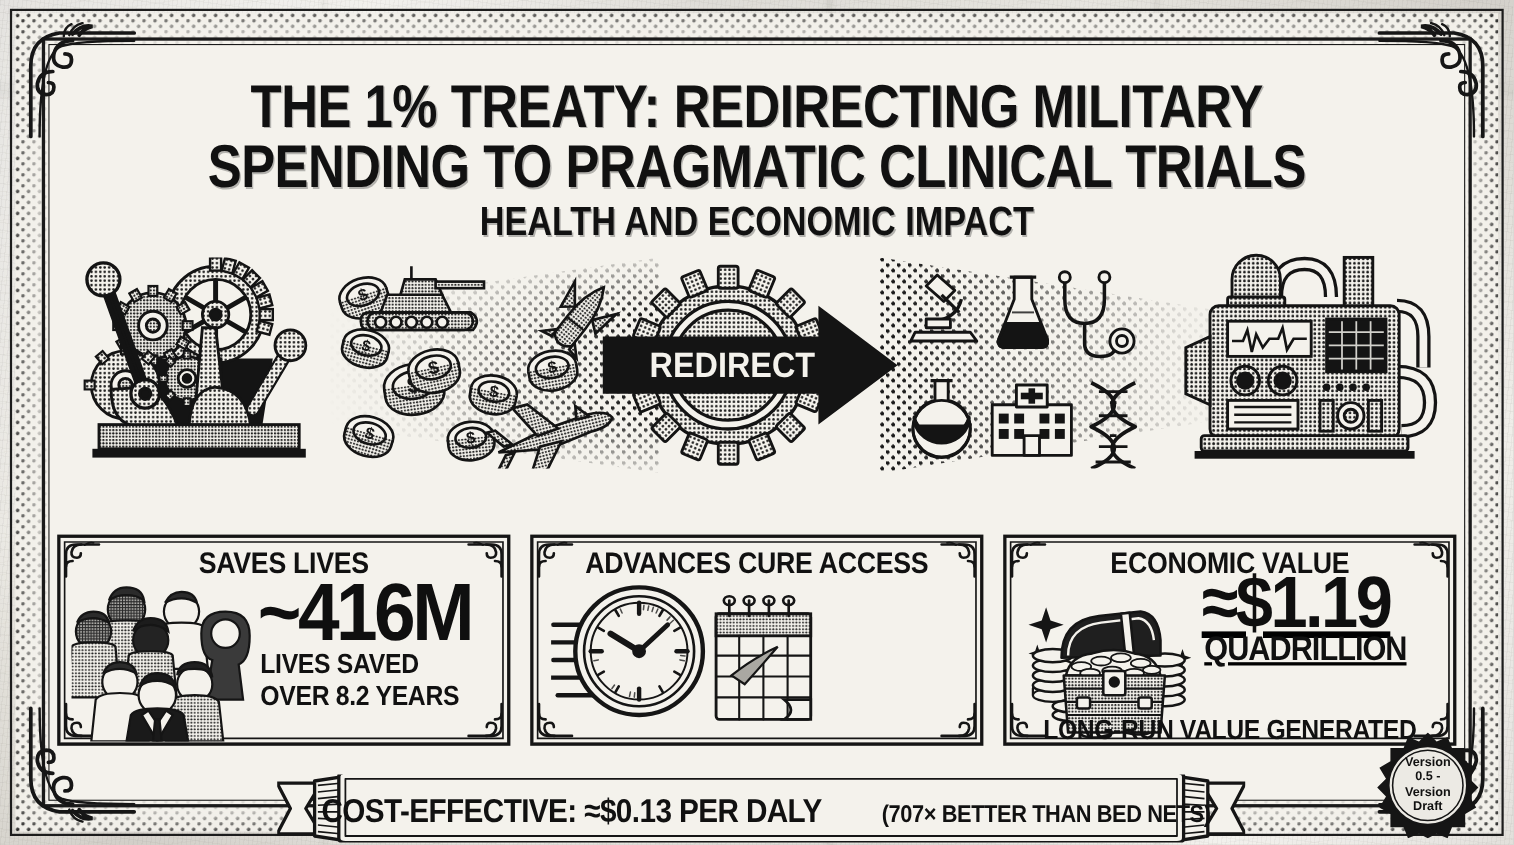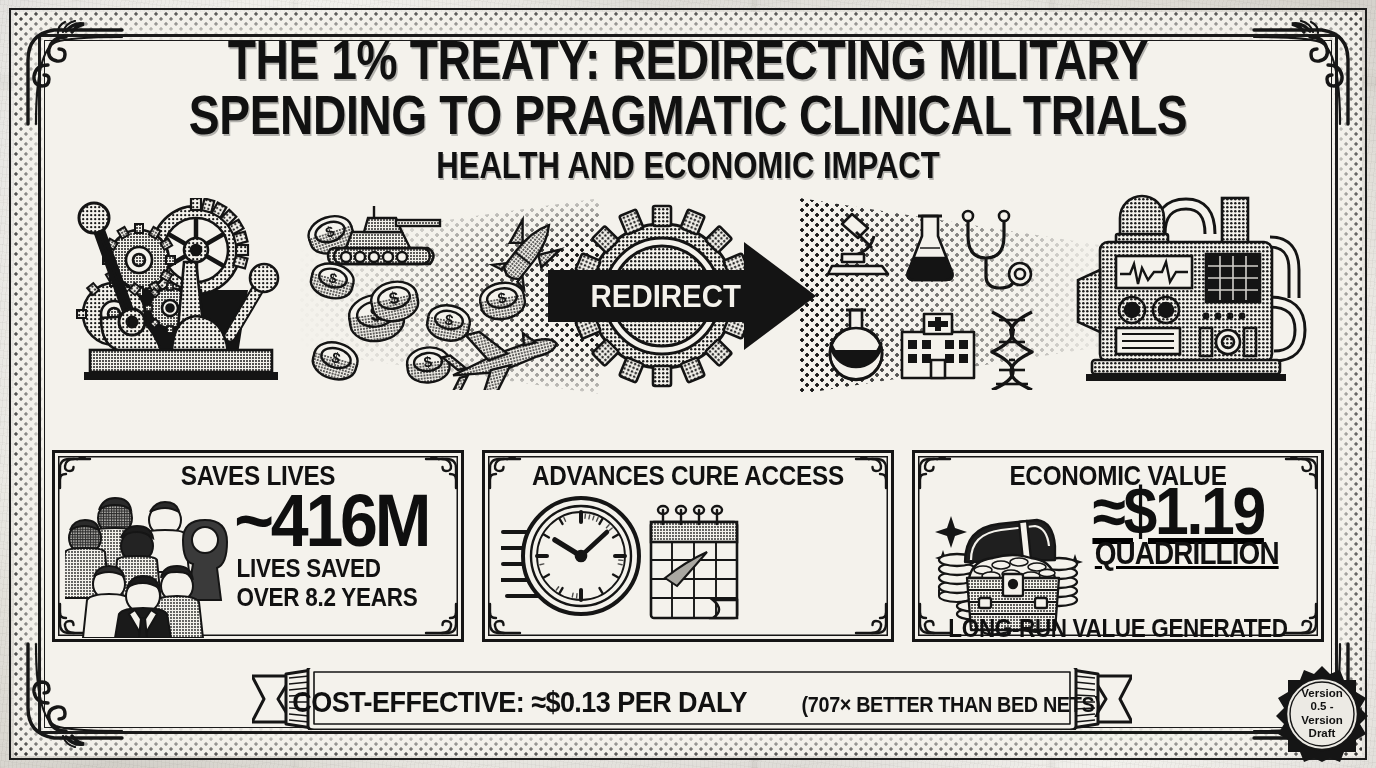--- a/index.html
+++ b/index.html
@@ -64,21 +64,21 @@
     border:2px solid #1c1c1c;
   }
 
   .corner{ position:absolute; z-index:7; width:108px; height:108px; }
   .corner.tl{ left:22px;  top:20px; }
   .corner.tr{ right:22px; top:20px;  transform:scaleX(-1); }
   .corner.bl{ left:22px;  bottom:20px; transform:scaleY(-1); }
   .corner.br{ right:22px; bottom:20px; transform:scale(-1,-1); }
 
   
-  .content{ position:absolute; inset:0; z-index:10; }
+  .content{ position:absolute; inset:0; z-index:10;margin-top:36px; }
 
   .titleblock{ position:absolute; left:0; right:0; top:34px; text-align:center; }
   .t-line{
     font-family:"Liberation Sans", sans-serif;
     font-weight:700; color:#111;
     letter-spacing:-0.5px; line-height:.96;
     transform:scaleX(.84); transform-origin:center;
     text-shadow:1.5px 1.5px 0 rgba(30,30,30,.30);
   }
   .t1{ font-size:55px; }
@@ -187,21 +187,21 @@
   
   .ribbon{ position:absolute; left:252px; top:668px; width:880px; height:62px; z-index:12; }
   .ribbon-text{
     position:absolute; left:0; right:0; top:17px; text-align:center;
     white-space:nowrap; color:#111;
   }
   .ribbon-main{ font-weight:700; font-size:30px; letter-spacing:-.6px; transform:scaleX(.9); display:inline-block; }
   .ribbon-paren{ font-weight:700; font-size:22px; letter-spacing:-.4px; transform:scaleX(.9); display:inline-block; }
 
   
-  .seal{ position:absolute; right:6px; bottom:6px; width:96px; height:96px; z-index:13; }
+  .seal{ position:absolute; right:30px; bottom:6px; width:96px; height:96px; z-index:13; }
   .seal-txt{
     position:absolute; left:0; right:0; top:50%; transform:translateY(-50%);
     text-align:center; font-weight:700; font-size:11.5px; line-height:1.16; color:#111;
   }
 </style>
 </head>
 <body>
 
 <div id="poster">
 

